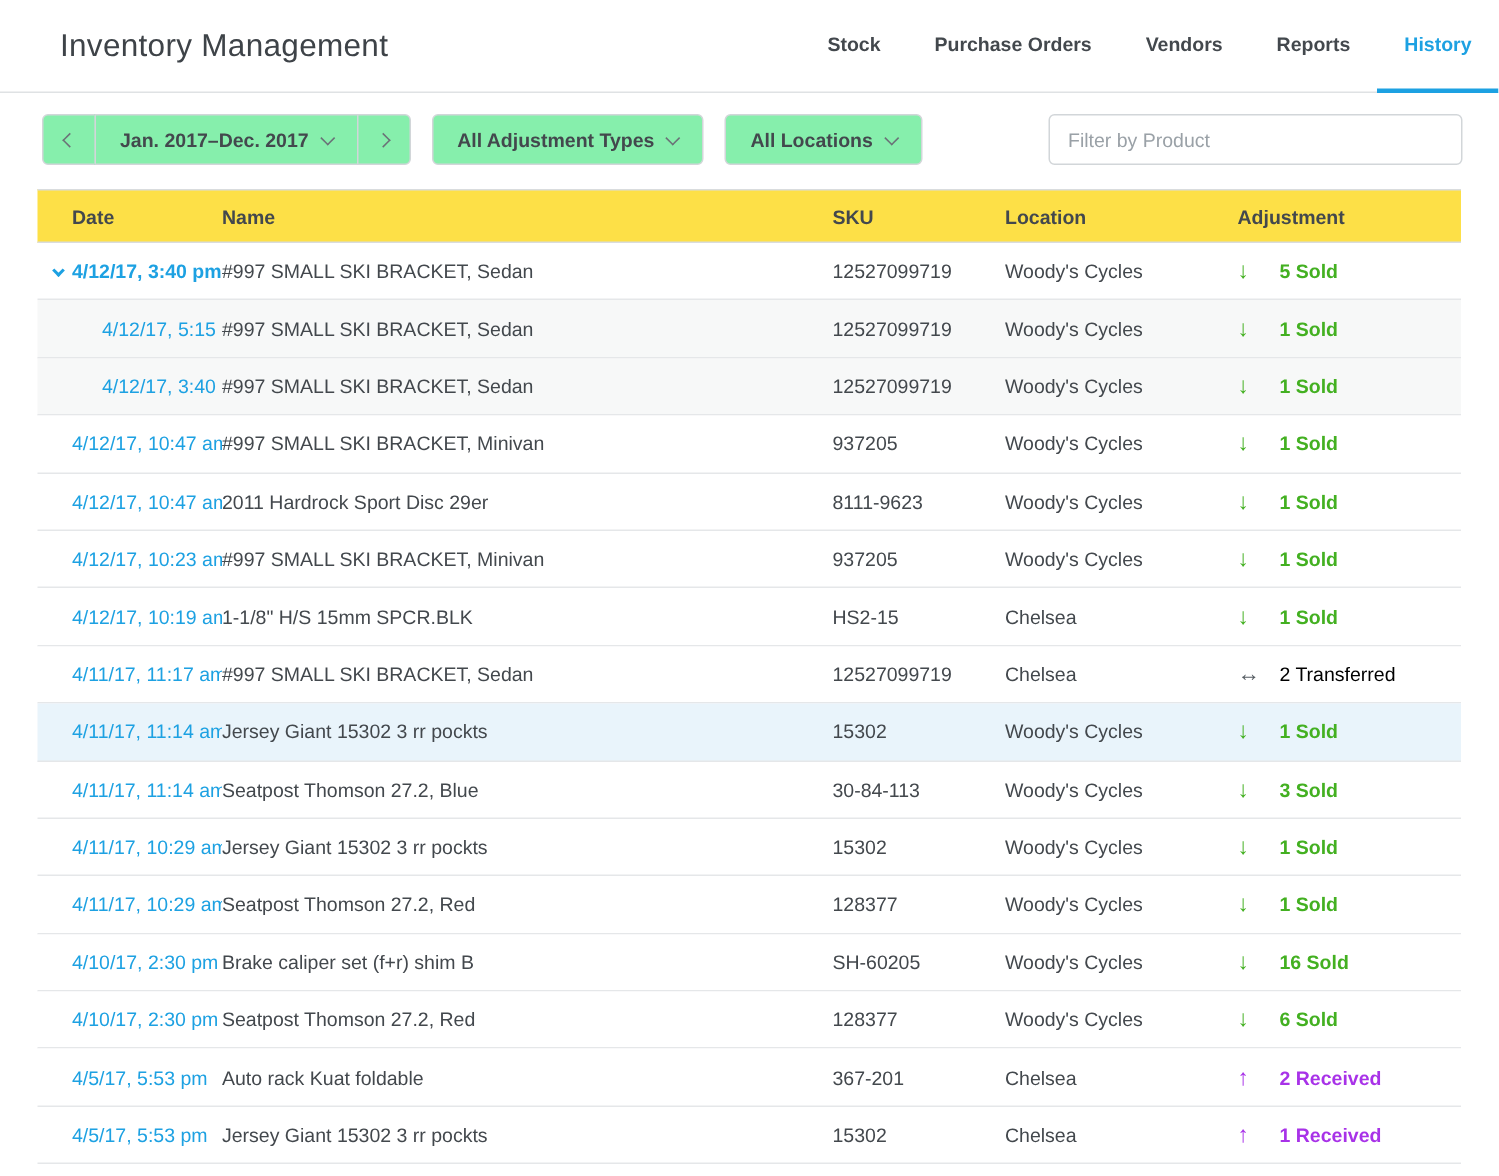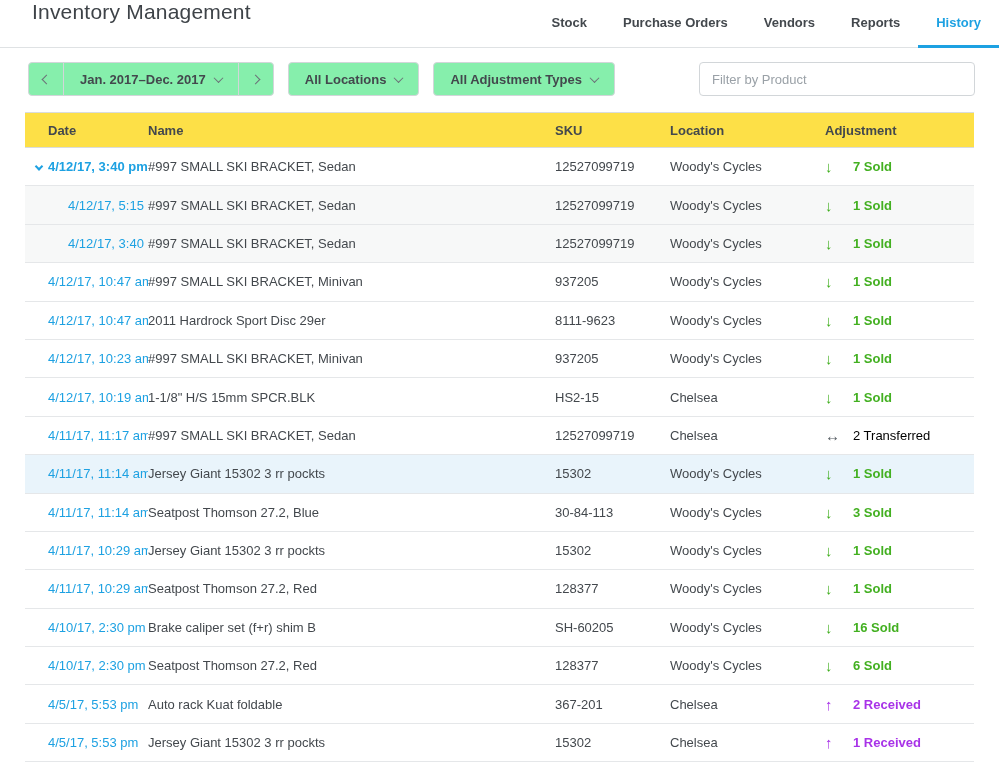--- a/index.html
+++ b/index.html
@@ -1,21 +1,21 @@
 <!DOCTYPE html>
 <html><head>
 <meta charset="utf-8">
 <style>
   * { margin:0; padding:0; box-sizing:border-box; }
   html,body { width:999px; height:784px; background:#fff; overflow:hidden;
     font-family:"Liberation Sans","DejaVu Sans",sans-serif; color:#43484d; }
 
   
-  .topbar { height:48px; border-bottom:1px solid #dfe2e4; display:flex;
-    align-items:flex-start; justify-content:space-between; padding-left:32px; }
+  .topbar { height:62px; border-bottom:1px solid #dfe2e4; display:flex;
+    align-items:center; justify-content:space-between; padding-left:40px; }
   .page-title { font-size:21px; font-weight:400; color:#3e4348; letter-spacing:.2px; }
   .tabs { display:flex; height:100%; align-items:stretch; }
   .tab { display:flex; align-items:center; padding:0 18px; font-size:13px;
     font-weight:600; color:#43484d; cursor:pointer; border-bottom:3px solid transparent;
     margin-bottom:-1px; }
   .tab.active { color:#1da1e2; border-bottom-color:#1da1e2; }
 
   
   .filterbar { display:flex; align-items:center; padding:14px 24px 14px 28px; }
   .btn { height:34px; background:#86efac; border:1px solid #d2d6d9; color:#43484d;
@@ -86,25 +86,25 @@
     </button>
     <button class="btn range">
       <span>Jan. 2017–Dec. 2017</span>
       <span class="chev chev-down"></span>
     </button>
     <button class="btn nav next">
       <span class="chev chev-right"></span>
     </button>
   </div>
   <button class="btn dd">
-    <span>All Locations</span>
+    <span>All Adjustment Types</span>
     <span class="chev chev-down"></span>
   </button>
   <button class="btn dd">
-    <span>All Adjustment Types</span>
+    <span>All Locations</span>
     <span class="chev chev-down"></span>
   </button>
   <div class="filter-input-wrap">
     <input class="filter-input" type="text" placeholder="Filter by Product" style="">
   </div>
 </div>
 
 <div class="table">
   <div class="thead">
     <div class="cell c-date">Date</div>
@@ -114,21 +114,21 @@
     <div class="cell c-adj">Adjustment</div>
   </div>
   <div id="tbody">
       <div class="row parent">
         <div class="cell c-date"><span class="row-chev"></span><span class="date-link bold">4/12/17, 3:40 pm - 5:15 pm</span></div>
         <div class="cell c-name">#997 SMALL SKI BRACKET, Sedan</div>
         <div class="cell c-sku">12527099719</div>
         <div class="cell c-loc">Woody's Cycles</div>
         <div class="cell c-adj adj-sold">
           <span class="adj-arrow">↓</span>
-          <span class="adj-label">7 Sold</span>
+          <span class="adj-label">5 Sold</span>
         </div>
       </div>
       <div class="row child">
         <div class="cell c-date"><span class="date-link">4/12/17, 5:15 pm</span></div>
         <div class="cell c-name">#997 SMALL SKI BRACKET, Sedan</div>
         <div class="cell c-sku">12527099719</div>
         <div class="cell c-loc">Woody's Cycles</div>
         <div class="cell c-adj adj-sold">
           <span class="adj-arrow">↓</span>
           <span class="adj-label">1 Sold</span>

